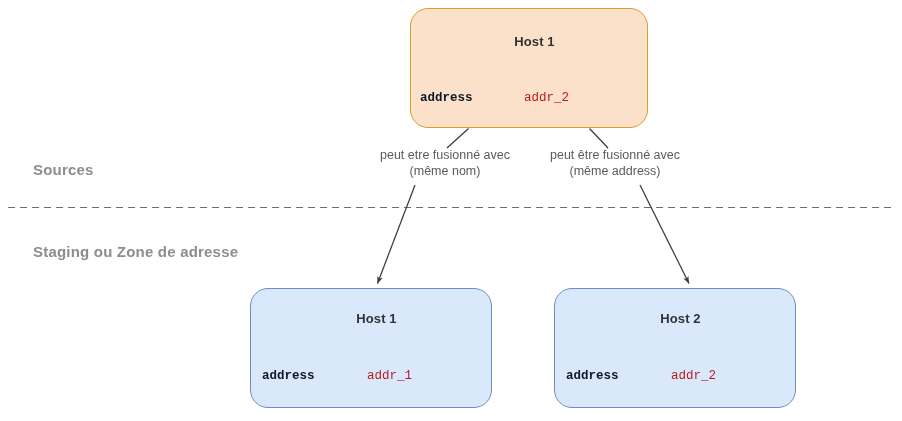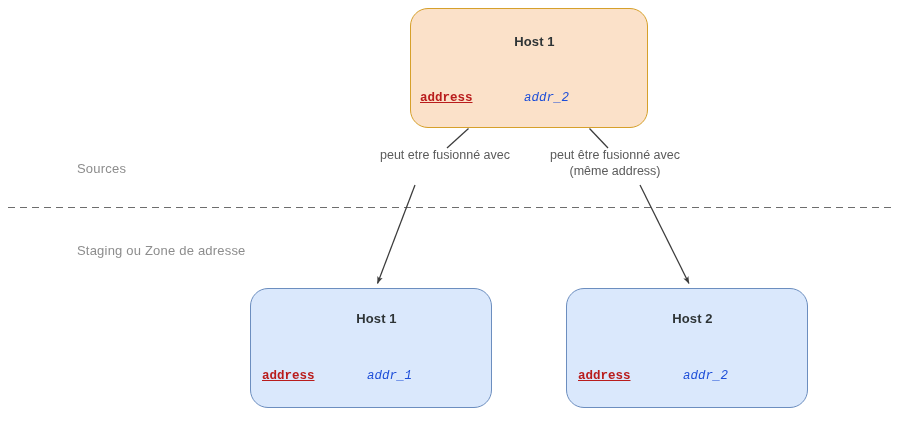--- a/index.html
+++ b/index.html
@@ -64,38 +64,35 @@
     position: absolute;
     left: 0;
     right: 0;
     font-family: "Liberation Mono", "DejaVu Sans Mono", monospace;
     font-size: 12.5px;
     white-space: nowrap;
   }
   .row-key {
     position: absolute;
     font-weight: bold;
-    color: #b91c1c;
-    text-decoration: underline;
+    color: #0f172a;
   }
   .row-val {
     position: absolute;
-    color: #1d4ed8;
-    font-style: italic;
+    color: #b91c1c;
   }
 
   
   .lane-label {
     position: absolute;
-    font-size: 13px;
-    font-weight: normal;
+    font-size: 15px;
+    font-weight: bold;
     color: #8d8d8d;
     white-space: nowrap;
     letter-spacing: 0.2px;
-    margin-left: 44px;
   }
 
   
   .edge-label {
     position: absolute;
     text-align: center;
     font-size: 12.5px;
     color: #5b5b5b;
     line-height: 16px;
     white-space: nowrap;
@@ -135,30 +132,31 @@
   </div>
 
   <div class="entity staging-box" style="left:250px; top:288px; width:242px; height:120px;">
     <div class="entity-title" style="top:22px;">Host 1</div>
     <div class="entity-row" style="top:80px;">
       <span class="row-key" style="left:11px;">address</span>
       <span class="row-val" style="left:116px;text-align:right;">addr_1</span>
     </div>
   </div>
 
-  <div class="entity staging-box" style="left:566px; top:288px; width:242px; height:120px;">
+  <div class="entity staging-box" style="left:554px; top:288px; width:242px; height:120px;">
     <div class="entity-title" style="top:22px;">Host 2</div>
     <div class="entity-row" style="top:80px;">
       <span class="row-key" style="left:11px;">address</span>
       <span class="row-val" style="left:116px;">addr_2</span>
     </div>
   </div>
 
   <div class="edge-label" style="left:355px; top:147px; width:180px;">
     <div>peut etre fusionné avec</div>
+    <div>(même nom)</div>
   </div>
 
   <div class="edge-label" style="left:525px; top:147px; width:180px;text-align:center;">
     <div>peut être fusionné avec</div>
     <div>(même address)</div>
   </div>
 
 </div>
 
 </body></html>

